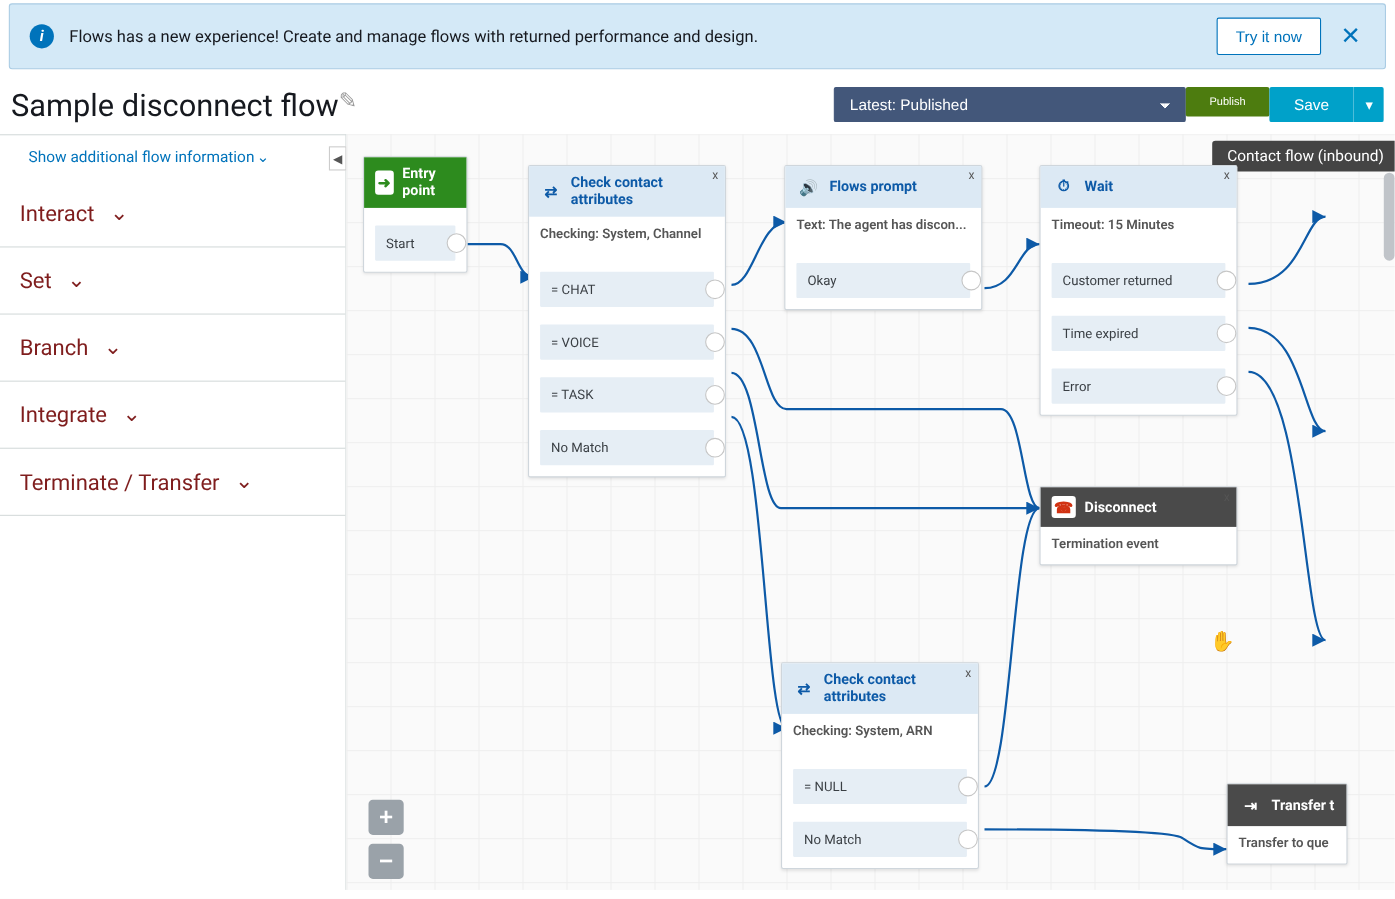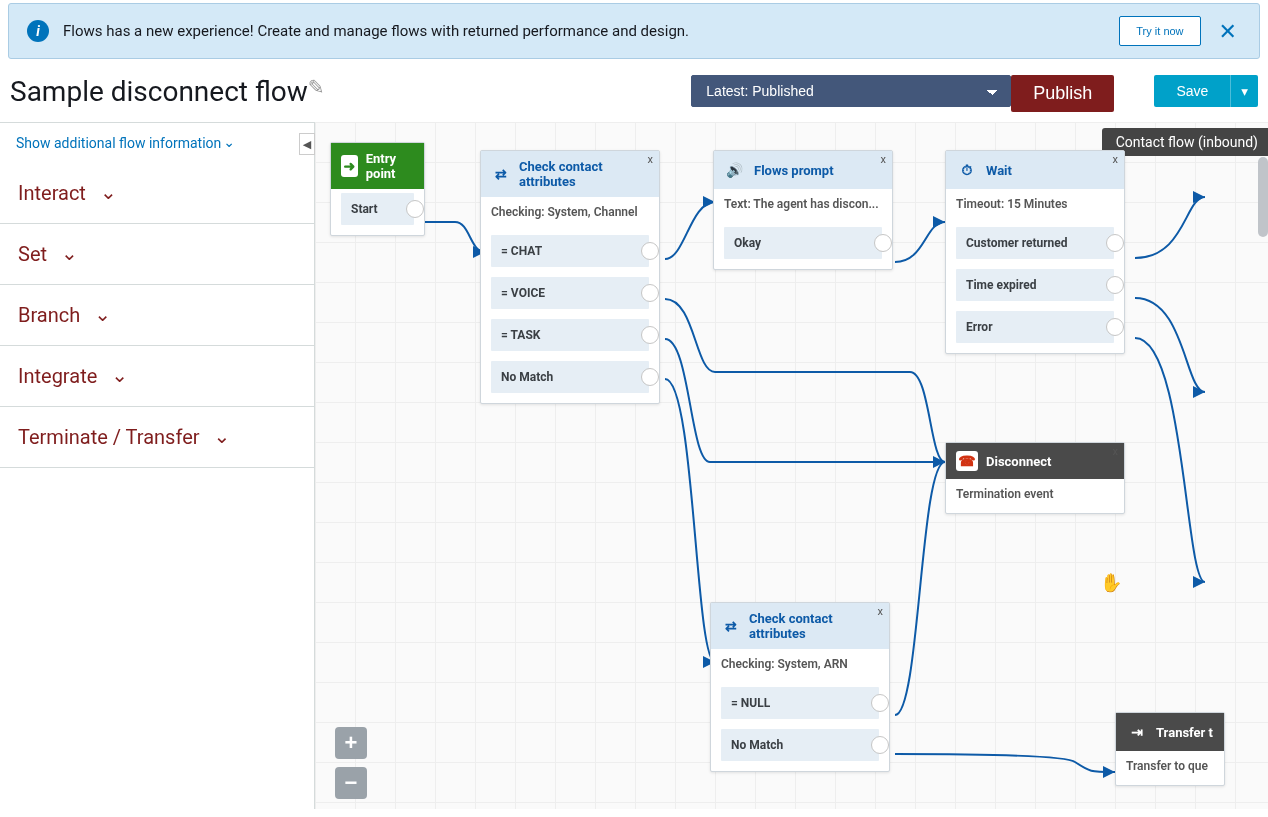--- a/index.html
+++ b/index.html
@@ -26,21 +26,21 @@
   display: flex; align-items: center; justify-content: center;
   color: #fff; font-weight: bold; font-style: italic; font-size: 14px;
 }
 .banner .msg { flex: 1; font-size: 15px; }
 .banner .msg strong { font-weight: 400; }
 .banner .try-btn {
   background: #fff;
   border: 1px solid #0073bb;
   color: #0073bb;
   padding: 8px 16px;
-  font-size: 11px;
+  font-size: 14px;
   border-radius: 2px;
   cursor: pointer;
 }
 .banner .close {
   color: #0073bb;
   font-size: 22px;
   cursor: pointer;
   padding: 0 4px;
 }
 .titlebar {
@@ -68,29 +68,29 @@
   width: 320px;
   border-radius: 2px;
   appearance: none;
   cursor: pointer;
   background-image: linear-gradient(45deg, transparent 50%, #fff 50%), linear-gradient(135deg, #fff 50%, transparent 50%);
   background-position: calc(100% - 18px) 14px, calc(100% - 13px) 14px;
   background-size: 5px 5px, 5px 5px;
   background-repeat: no-repeat;
 }
 .titlebar button.publish {
-  background: #7f1d1d;
+  background: #4d7c0f;
   color: #fff;
   border: none;
   padding: 8px 22px;
-  font-size: 18px;
+  font-size: 10px;
   border-radius: 2px;
   cursor: pointer;
 }
-.titlebar .save-group { display: flex; margin-left: 40px; }
+.titlebar .save-group { display: flex; }
 .titlebar button.save {
   background: #00a1c9;
   color: #fff;
   border: none;
   padding: 8px 22px;
   font-size: 14px;
   border-radius: 2px 0 0 2px;
   cursor: pointer;
 }
 .titlebar button.save-drop {
@@ -110,21 +110,21 @@
   width: 315px;
   border-top: 1px solid #d5dbdb;
   border-right: 1px solid #d5dbdb;
   background: #fff;
   position: relative;
   flex-shrink: 0;
 }
 .sidebar .show-add {
   color: #0073bb;
   font-size: 14px;
-  padding: 12px 16px;
+  padding: 12px 26px;
   cursor: pointer;
   display: flex; align-items: flex-start; gap: 2px;
 }
 .sidebar .cat {
   border-bottom: 1px solid #d5dbdb;
   padding: 18px 18px;
   font-size: 20px;
   color: #7f1d1d;
   cursor: pointer;
   display: flex; align-items: center; gap: 14px;
@@ -220,24 +220,24 @@
   font-size: 14px;
 }
 .block .sub {
   padding: 8px 10px 12px 10px;
   font-size: 12px;
   color: #555;
   font-weight: 600;
 }
 .block .outcome {
   background: #e6eef5;
-  margin: 4px 10px 10px 10px;
+  margin: 16px 10px 10px 10px;
   padding: 9px 10px;
   font-size: 12px;
-  font-weight: 700;
+  font-weight: 400;
   color: #3a3f44;
   position: relative;
   border-radius: 1px;
 }
 .block .outcome .port {
   position: absolute;
   right: -10px;
   top: 50%;
   transform: translateY(-50%);
   width: 18px; height: 18px;

